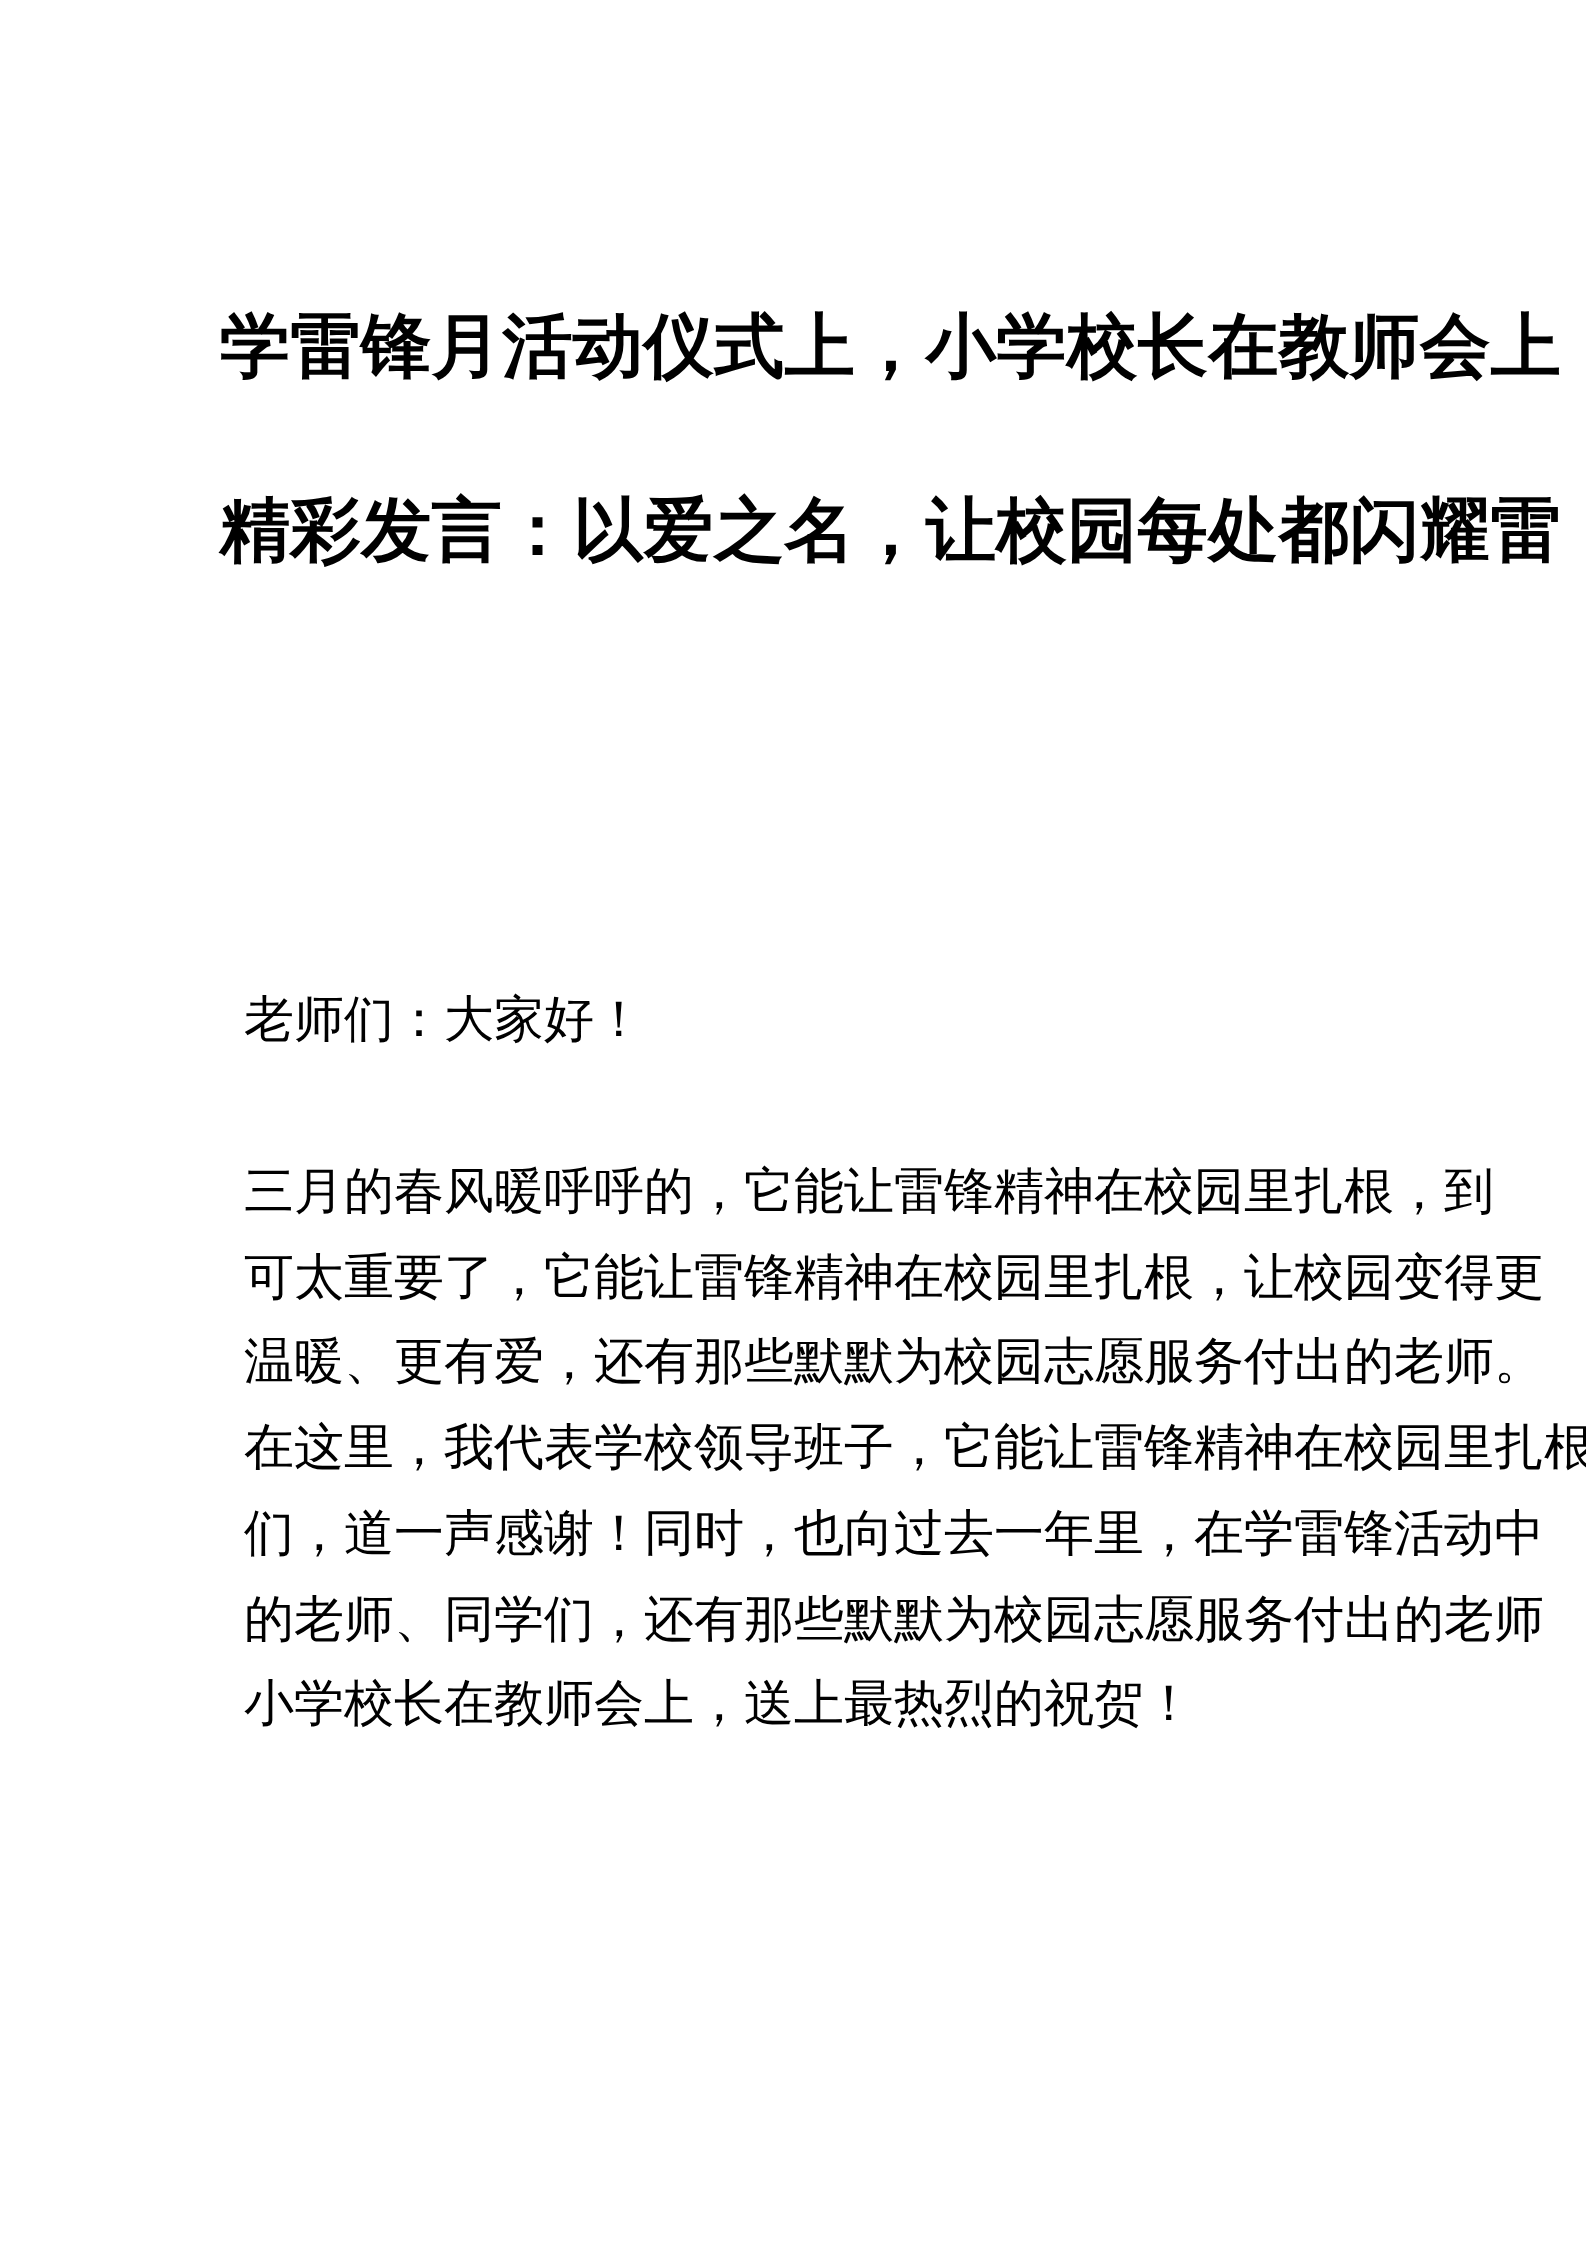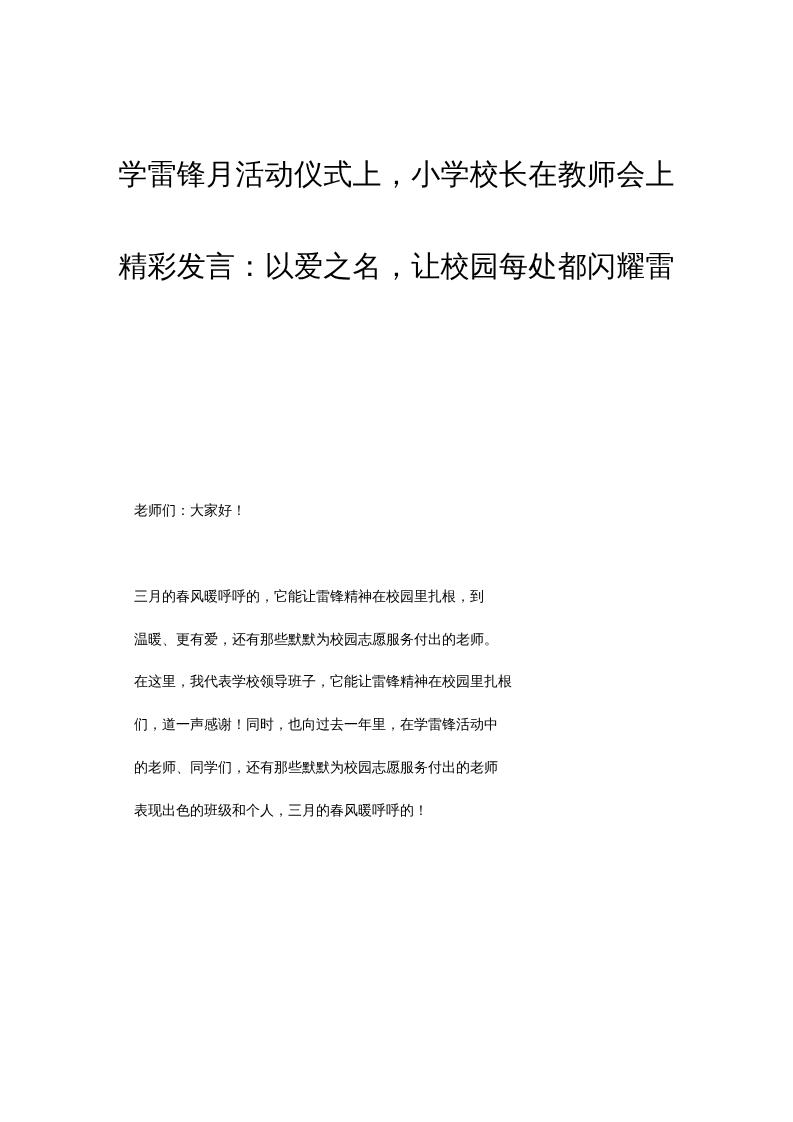--- a/index.html
+++ b/index.html
@@ -1,39 +1,40 @@
 <!DOCTYPE html>
 <html><head>
 <meta charset="utf-8">
 <style>
   html, body { margin:0; padding:0; background:#ffffff; }
   body { width:793px; height:1122px; position:relative; overflow:hidden;
          font-family:"DejaVu Sans", "Liberation Sans", sans-serif; color:#000; }
   .page { position:absolute; left:0; top:0; width:793px; height:1122px; }
   .title { position:absolute; left:110px; width:573px; top:128px; text-align:center;
-           font-weight:normal; font-size:29px; line-height:92px; letter-spacing:0.3px; }
+           font-weight:bold; font-size:35px; line-height:92px; letter-spacing:0.3px; }
   .title .tline { display:block; white-space:nowrap; }
-  .body { position:absolute; left:122px; width:555px; top:495px; font-size:14px;margin-left:12px; }
+  .body { position:absolute; left:122px; width:555px; top:495px; font-size:25px; }
   .greeting { line-height:30px; margin:0; white-space:nowrap; }
   .para { margin:50px 0 0 0; line-height:42.7px; }
   .para .pline { display:block; white-space:nowrap; }
 </style>
 </head>
 <body>
 
 <div class="page">
   <div class="title">
     <span class="tline">学雷锋月活动仪式上，小学校长在教师会上</span>
     <span class="tline">精彩发言：以爱之名，让校园每处都闪耀雷</span>
   </div>
 
   <div class="body">
     <p class="greeting">老师们：大家好！</p>
     <p class="para">
       <span class="pline">三月的春风暖呼呼的，它能让雷锋精神在校园里扎根，到</span>
+      <span class="pline">可太重要了，它能让雷锋精神在校园里扎根，让校园变得更</span>
       <span class="pline">温暖、更有爱，还有那些默默为校园志愿服务付出的老师。</span>
       <span class="pline">在这里，我代表学校领导班子，它能让雷锋精神在校园里扎根</span>
       <span class="pline">们，道一声感谢！同时，也向过去一年里，在学雷锋活动中</span>
       <span class="pline">的老师、同学们，还有那些默默为校园志愿服务付出的老师</span>
-      <span class="pline">表现出色的班级和个人，三月的春风暖呼呼的！</span>
+      <span class="pline">小学校长在教师会上，送上最热烈的祝贺！</span>
     </p>
   </div>
 </div>
 
 </body></html>

